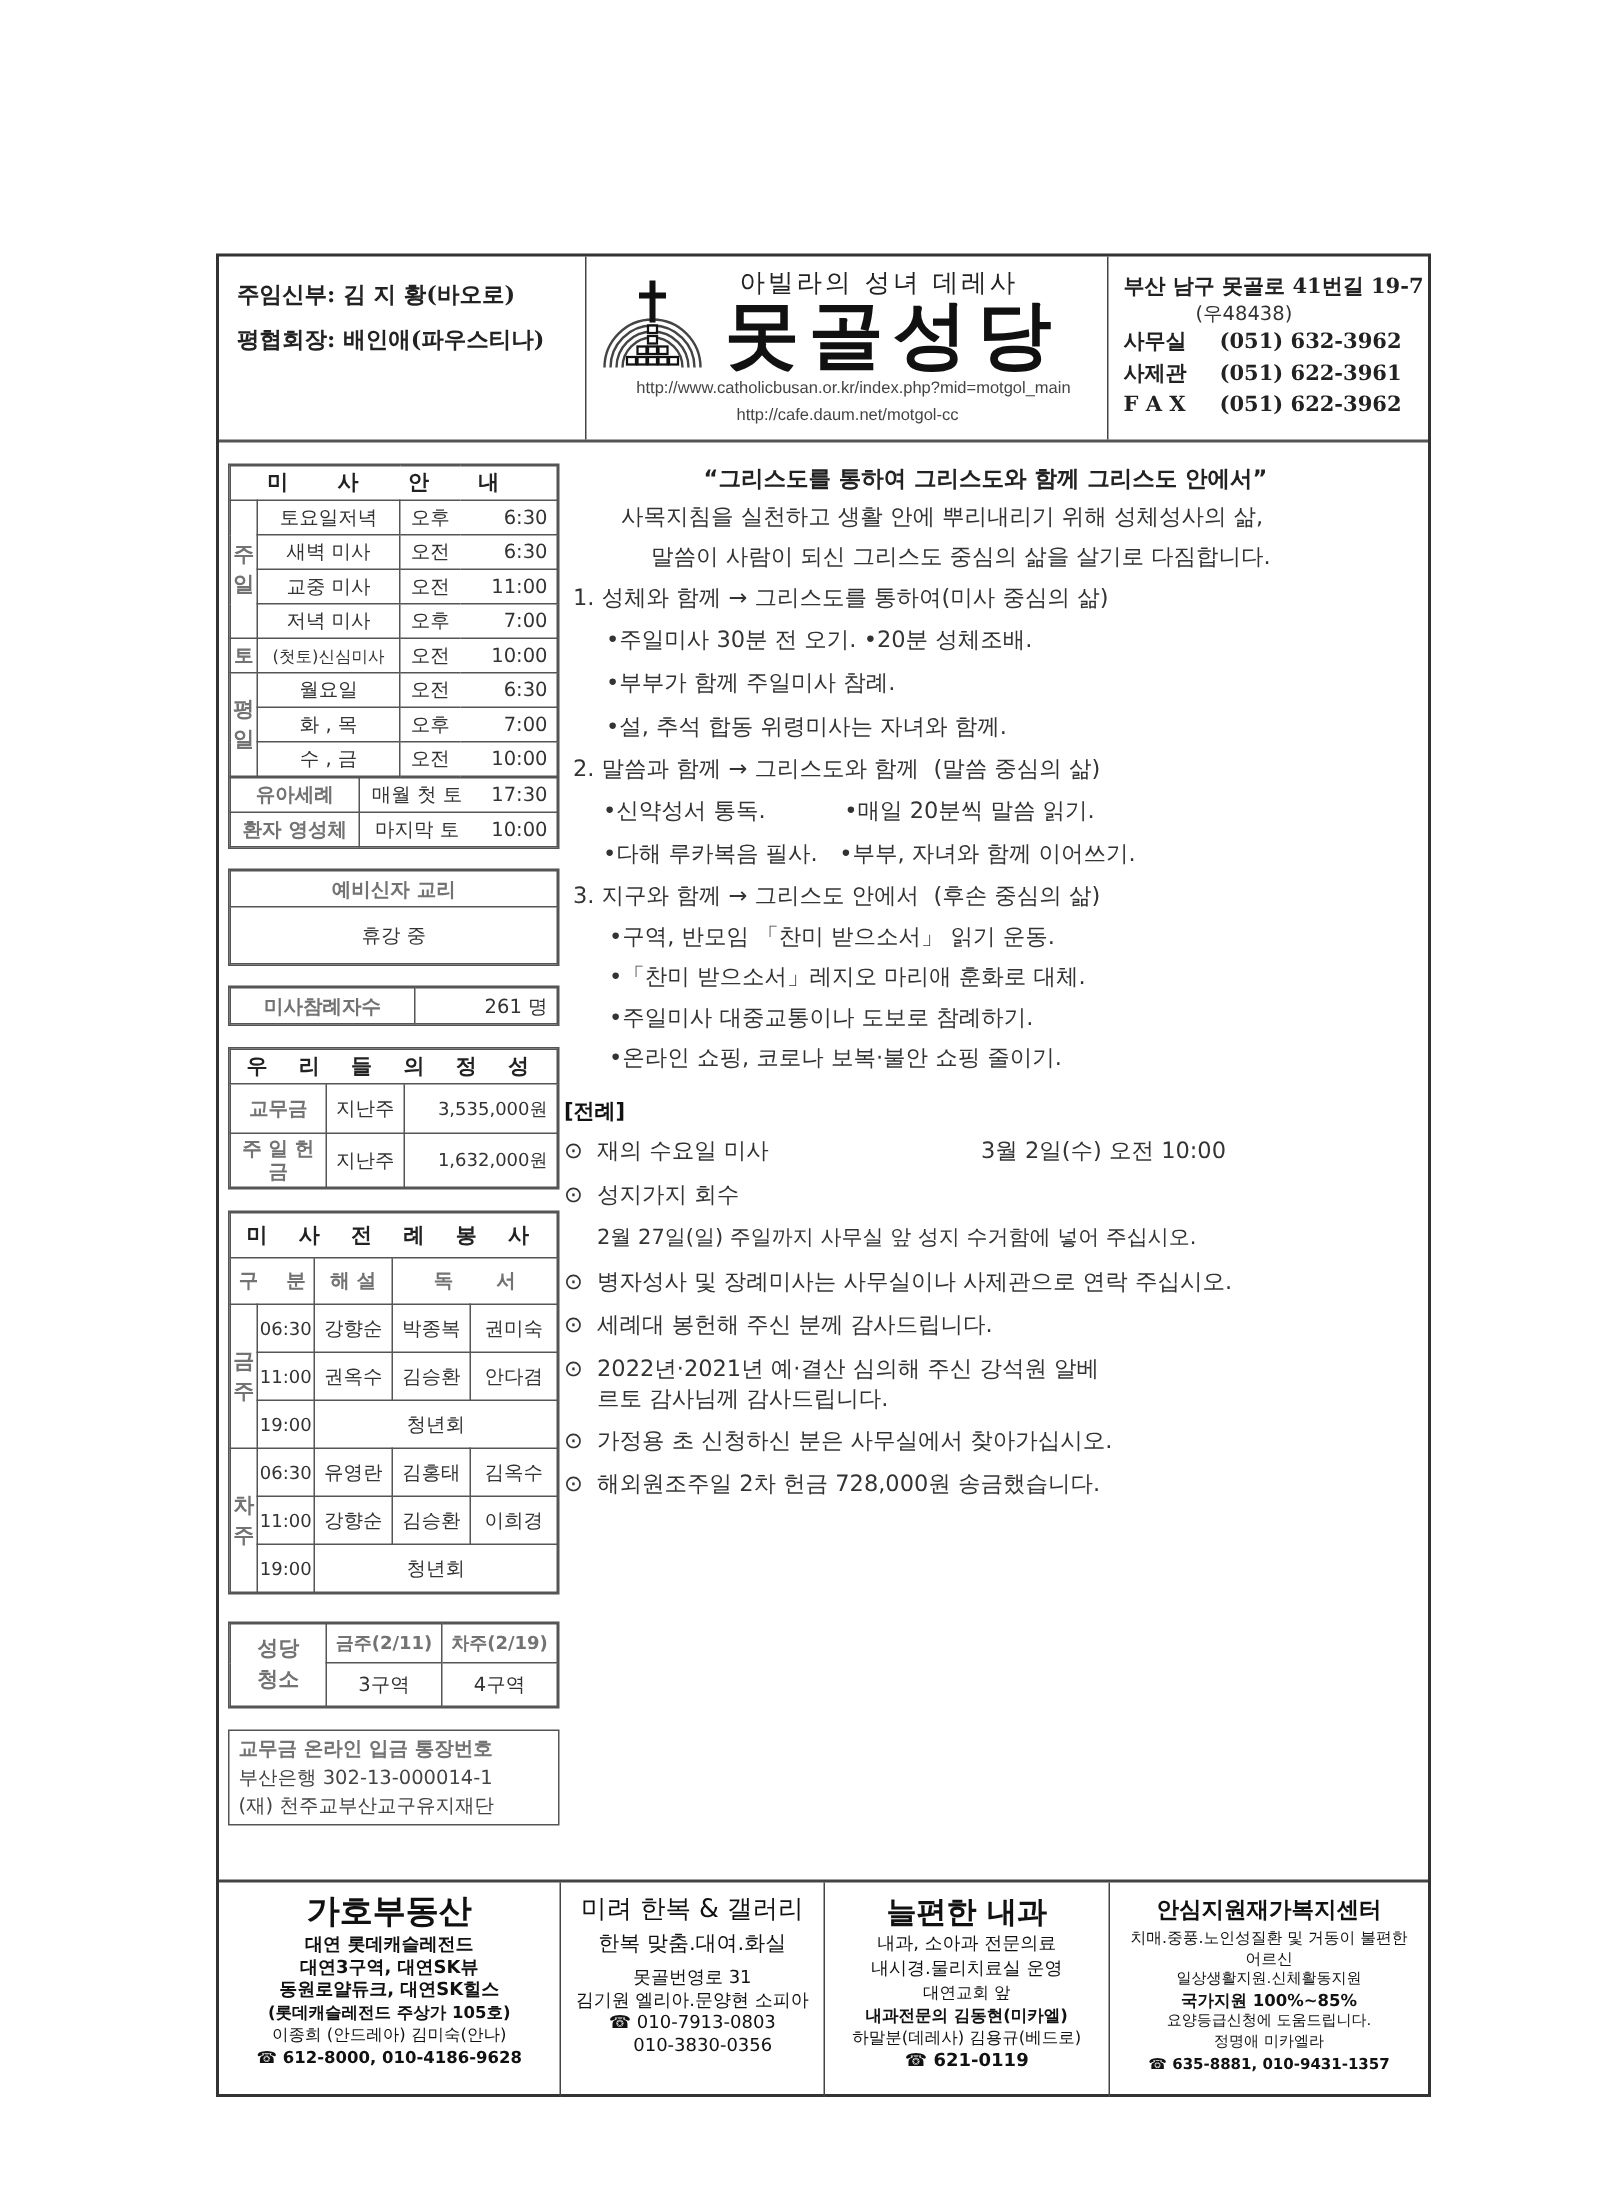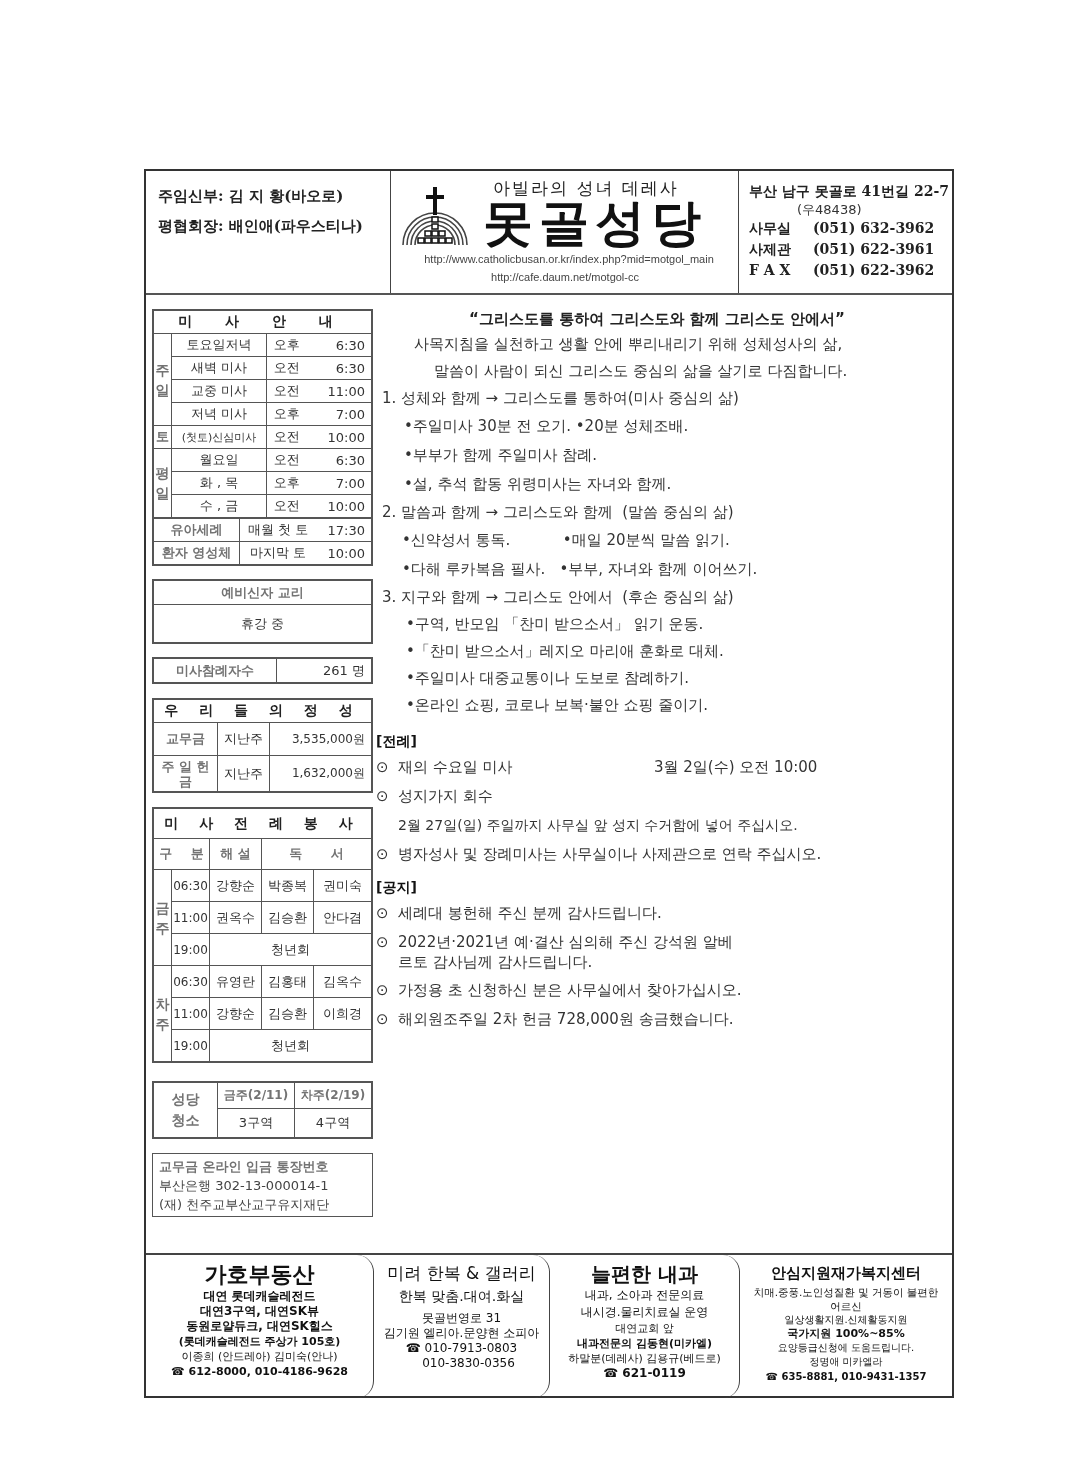--- a/index.html
+++ b/index.html
@@ -31,21 +31,21 @@
   .r { text-align: right; padding-right: 6px; }
   
   .main { position: absolute; left: 236px; top: 136px; width: 560px; }
   .mtitle { font-size: 15px; font-weight: bold; text-align: center; line-height: 24px; color: #222; padding-right: 10px; }
   .line { font-size: 15px; line-height: 27px; color: #333; white-space: pre; }
   .sect { font-size: 14px; font-weight: bold; color: #111; margin-top: 8px; line-height: 24px; }
   .bul { font-size: 15px; line-height: 29px; color: #333; white-space: pre; }
   .bul2 { font-size: 15px; line-height: 20px; color: #333; padding-left: 22px; }
   
   .ads { position: absolute; left: 0; top: 1082px; width: 806px; height: 145px; border-top: 2px solid #444; display: flex; }
-  .ad { height: 100%; border-right: 1px solid #444; text-align: center; padding-top: 6px; color: #111; border-radius: 17px; }
+  .ad { height: 100%; border-right: 1px solid #444; text-align: center; padding-top: 6px; color: #111; }
   .ad:last-child { border-right: none; }
   .ad div { line-height: 15px; }
 </style>
 </head>
 <body>
 
 <div class="page">
 
   <div class="hdr">
     <div class="hdr-left">
@@ -74,21 +74,21 @@
             <rect x="40" y="55" width="6" height="5"></rect>
             <rect x="47" y="55" width="6" height="5"></rect>
         </g>
       </svg>
       <div class="subtitle">아빌라의 성녀 데레사</div>
       <div class="church">못골성당</div>
       <div class="url url1">http://www.catholicbusan.or.kr/index.php?mid=motgol_main</div>
       <div class="url url2">http://cafe.daum.net/motgol-cc</div>
     </div>
     <div class="hdr-right">
-      <div class="addr">부산 남구 못골로 41번길 22-7</div>
+      <div class="addr">부산 남구 못골로 41번길 19-7</div>
       <div class="zip">(우48438)</div>
       <div class="tel">
           <span>사무실</span>
           <span>(051) 632-3962</span>
         </div>
       <div class="tel">
           <span>사제관</span>
           <span>(051) 622-3961</span>
         </div>
       <div class="tel">
@@ -309,21 +309,20 @@
     <div class="bul" style="margin-left:-6px;display:flex">
       <span style="width:22px">⊙</span>
       <span>성지가지 회수</span>
     </div>
     <div class="bul" style="margin-left:-6px;padding-left:22px;font-size:14px">2월 27일(일) 주일까지 사무실 앞 성지 수거함에 넣어 주십시오.</div>
     <div class="bul" style="margin-left:-6px;display:flex">
       <span style="width:22px">⊙</span>
       <span>병자성사 및 장례미사는 사무실이나 사제관으로 연락 주십시오.</span>
     </div>
 
-    <div class="sect" style="margin-left:-6px;margin-top:6px">[공지]</div>
     <div class="bul" style="margin-left:-6px;display:flex">
       <span style="width:22px;flex:none">⊙</span>
       <span>세례대 봉헌해 주신 분께 감사드립니다.</span>
     </div>
     <div class="bul2" style="margin-left:-6px;display:flex;margin-top:4px">
       <span style="width:22px;flex:none;margin-left:-22px">⊙</span>
       <span style="white-space:normal;width:340px">2022년·2021년 예·결산 심의해 주신 강석원 알베르토 감사님께 감사드립니다.</span>
     </div>
     <div class="bul" style="margin-left:-6px;display:flex;margin-top:4px">
       <span style="width:22px;flex:none">⊙</span>

